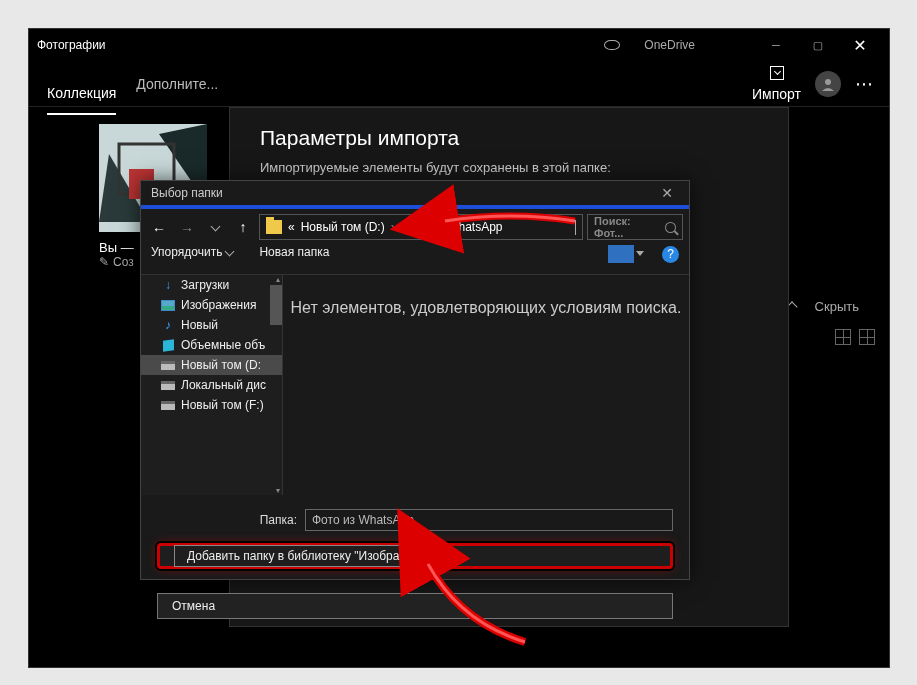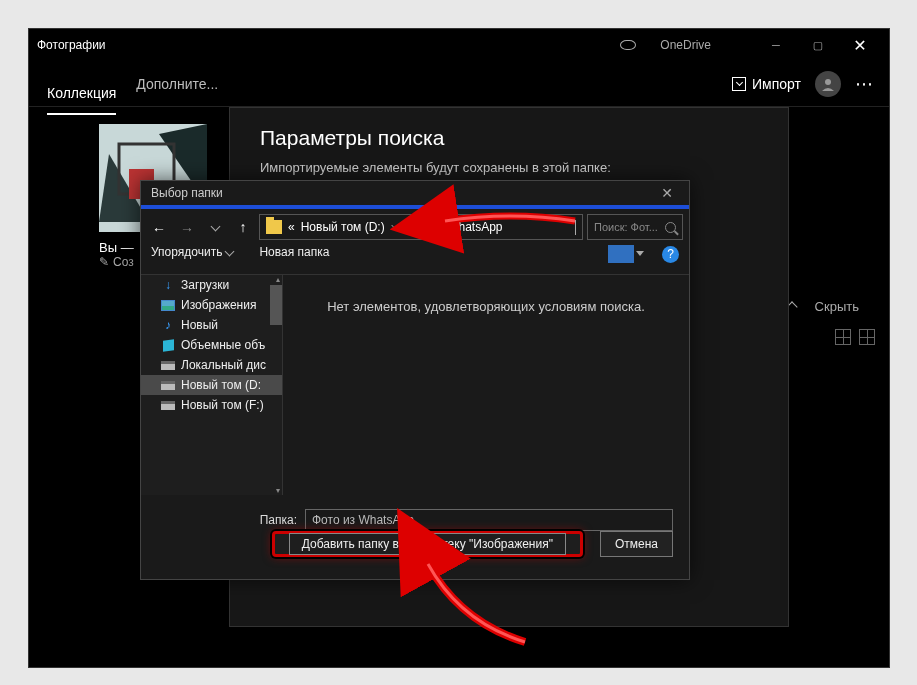--- a/index.html
+++ b/index.html
@@ -1,28 +1,28 @@
 <!DOCTYPE html>
 <html><head>
 <meta charset="utf-8">
 <style>
   * { box-sizing: border-box; margin: 0; padding: 0; font-family: "Segoe UI", sans-serif; }
   body { background: #e8e8e8; width: 917px; height: 685px; position: relative; overflow: hidden; }
   .app-window { position: absolute; left: 28px; top: 28px; width: 862px; height: 640px; background: #000; border: 1px solid #333; }
   .app-titlebar { height: 32px; display: flex; align-items: center; padding: 0 8px; color: #fff; font-size: 12px; }
   .app-titlebar .title { flex: 1; }
-  .onedrive { display: flex; align-items: center; gap: 24px; color: #aaa; font-size: 12px; margin-right: 44px; }
+  .onedrive { display: flex; align-items: center; gap: 24px; color: #aaa; font-size: 12px; margin-right: 60px; }
   .cloud-ico { width: 16px; height: 10px; border: 1.5px solid #aaa; border-radius: 8px 8px 8px 8px / 6px 6px 6px 6px; }
   .win-btn { width: 42px; height: 28px; display: flex; align-items: center; justify-content: center; color: #aaa; font-size: 11px; }
   .win-btn.close { color: #fff; font-size: 16px; }
 
   .app-tabs { height: 46px; display: flex; align-items: center; gap: 20px; padding: 0 18px; border-bottom: 1px solid #222; color: #bbb; font-size: 14px; position: relative; }
   .app-tabs .tab.active { color: #fff; border-bottom: 2px solid #fff; padding-bottom: 12px; margin-top: 32px; }
   .app-tabs .right { position: absolute; right: 14px; display: flex; align-items: center; gap: 14px; }
-  .import-btn { display: flex; align-items: center; gap: 6px; color: #fff; font-size: 14px; }
+  .import-btn { display: flex; align-items: center; gap: 6px; color: #fff; font-size: 14px; flex-direction: column; }
   .import-icon { width: 14px; height: 14px; border: 1.5px solid #fff; position: relative; }
   .import-icon::after { content: ""; position: absolute; top: 2px; left: 4px; width: 4px; height: 4px; border-left: 1.5px solid #fff; border-bottom: 1.5px solid #fff; transform: rotate(-45deg); }
   .avatar { width: 26px; height: 26px; border-radius: 50%; background: #444; display: flex; align-items: center; justify-content: center; color: #999; }
   .more { color: #fff; font-size: 18px; letter-spacing: 2px; }
   .view-icons { position: absolute; right: 14px; top: 300px; display: flex; gap: 8px; color: #666; }
   .view-ico { width: 16px; height: 16px; border: 1px solid #666; position: relative; }
   .view-ico.g::before, .view-ico.g::after { content:""; position: absolute; background: #666; }
   .view-ico.g::before { left:50%; top:0; width:1px; height:100%; }
   .view-ico.g::after { top:50%; left:0; height:1px; width:100%; }
   .hide-link { position: absolute; right: 30px; top: 270px; color: #aaa; font-size: 13px; display:flex; align-items:center; gap:19px;}
@@ -42,46 +42,46 @@
   .picker-title .t { flex: 1; }
   .picker-close { width: 24px; height: 24px; display:flex; align-items:center; justify-content:center; color:#aaa; font-size:14px; }
 
   .picker-nav { height: 36px; display: flex; align-items: center; gap: 4px; padding: 0 6px; }
   .nav-arrow { width: 24px; height: 24px; display: flex; align-items: center; justify-content: center; color: #888; font-size: 14px; }
   .nav-arrow.active { color: #fff; }
   .breadcrumb { flex: 1; height: 26px; background: #191919; border: 1px solid #555; display: flex; align-items: center; padding: 0 6px; gap: 6px; color: #fff; font-size: 12px; position:relative; }
   .crumb-drive { width: 16px; height: 14px; background: #f0c84a; position: relative; }
   .crumb-drive::before { content:""; position:absolute; top:-3px; left:0; width:8px; height:3px; background:#f0c84a; }
   .crumb-sep { color: #888; }
-  .search-box { width: 96px; height: 26px; background: #191919; border: 1px solid #555; display: flex; align-items: center; padding: 0 6px; color: #888; font-size: 11px; gap: 4px; }
+  .search-box { width: 96px; height: 26px; background: #191919; border: 1px solid #555; display: flex; align-items: center; padding: 0 6px; color: #888; font-size: 11px; gap: 4px; font-weight: bold; }
   .mag { width:11px; height:11px; border:1.5px solid #888; border-radius:50%; position:relative; }
   .mag::after { content:""; position:absolute; width:5px; height:1.5px; background:#888; bottom:-2px; right:-4px; transform:rotate(45deg); }
 
   .picker-toolbar { height: 30px; display:flex; align-items:flex-start; padding: 0 10px; gap: 26px; border-bottom: 1px solid #333; }
   .toolbar-item { color: #eee; font-size: 12px; display:flex; align-items:center; gap:4px; }
   .caret { width:7px; height:7px; border-right:1.5px solid #aaa; border-bottom:1.5px solid #aaa; transform:rotate(45deg); margin-bottom:2px; }
   .toolbar-right { margin-left:auto; display:flex; align-items:center; gap:10px;}
   .view-drop { width:26px; height:18px; background:#3070c0; position:relative; }
   .view-drop::after { content:""; position:absolute; right:-10px; top:6px; border-left:4px solid transparent; border-right:4px solid transparent; border-top:5px solid #aaa; }
   .help { width:17px; height:17px; border-radius:50%; background:#2988e6; color:#fff; font-size:12px; display:flex; align-items:center; justify-content:center; }
 
   .picker-body { display:flex; height: 220px; }
   .tree { width: 142px; background:#1e1e1e; overflow:hidden; position:relative; border-right:1px solid #333;}
   .tree-item { display:flex; align-items:center; gap:6px; padding: 3px 6px 3px 20px; color:#eee; font-size:12px; white-space:nowrap; }
   .tree-item.sel { background:#4a4a4a; }
   .t-ico { width:14px; height:14px; flex:none; display:flex; align-items:center; justify-content:center; }
   .scroll-ind { position:absolute; top:0; right:0; width:12px; height:40px; background:#555; }
   .scroll-arr { position:absolute; right:2px; color:#888; font-size:8px; }
-  .filepane { flex:1; color:#ccc; font-size:13px; text-align:center; padding-top: 24px; }
+  .filepane { flex:1; color:#ccc; font-size:16px; text-align:center; padding-top: 24px; }
 
   .picker-footer { padding: 14px 16px 18px; }
-  .papka-row { display:flex; align-items:center; gap:8px; }
+  .papka-row { display:flex; align-items:center; gap:8px; margin-bottom:12px; }
   .papka-label { color:#ddd; font-size:12px; width:140px; text-align:right;}
   .papka-input { flex:1; height:22px; background:#191919; border:1px solid #666; color:#bbb; font-size:12px; padding:0 6px; display:flex; align-items:center;}
-  .papka-btns { display:flex; gap:17px; justify-content:flex-end; }
+  .papka-btns { display:flex; gap:24px; justify-content:flex-end;flex-direction:column; }
   .btn { height:26px; padding: 0 14px; background:#222; border:1px solid #777; color:#eee; font-size:12px; display:flex; align-items:center; }
   .btn.primary-hl { border: 3px solid #c00; box-shadow: 0 0 0 2px #000, 0 0 10px rgba(200,0,0,0.6); border-radius:4px; background:#1e1e1e;}
   .btn.primary-hl .btn-inner { border:1px solid #888; padding:3px 12px;}
 
   
   .arrow { position:absolute; z-index:50; }
   .arrow svg { overflow:visible; }
 
   
   .ico-dl { color:#3aa0ff; }
@@ -146,21 +146,21 @@
         </svg>
     </div>
     <div class="thumb-caption">Вы —</div>
     <div class="thumb-sub">
       <span>✎</span>
       <span>Соз</span>
     </div>
   </div>
 
   <div class="import-panel">
-    <h2>Параметры поиска</h2>
+    <h2>Параметры импорта</h2>
     <p class="sub">Импортируемые элементы будут сохранены в этой папке:</p>
   </div>
 </div>
 
 <div class="picker">
   <div class="picker-title">
     <span class="t">Выбор папки</span>
     <div class="picker-close">✕</div>
   </div>
 
@@ -222,31 +222,31 @@
             <span class="ico-music">♪</span>
           </span>
           <span>Новый</span>
         </div>
         <div class="tree-item">
           <span class="t-ico">
             <span class="ico-cube"></span>
           </span>
           <span>Объемные объ</span>
         </div>
-        <div class="tree-item">
+        <div class="tree-item sel">
           <span class="t-ico">
             <span class="ico-drive"></span>
           </span>
+          <span>Новый том (D:</span>
+        </div>
+        <div class="tree-item">
+          <span class="t-ico">
+            <span class="ico-drive"></span>
+          </span>
           <span>Локальный дис</span>
-        </div>
-        <div class="tree-item sel">
-          <span class="t-ico">
-            <span class="ico-drive"></span>
-          </span>
-          <span>Новый том (D:</span>
         </div>
         <div class="tree-item">
           <span class="t-ico">
             <span class="ico-drive"></span>
           </span>
           <span>Новый том (F:)</span>
         </div>
       </div>
     <div class="filepane">
       <span>Нет элементов, удовлетворяющих условиям поиска.</span>

